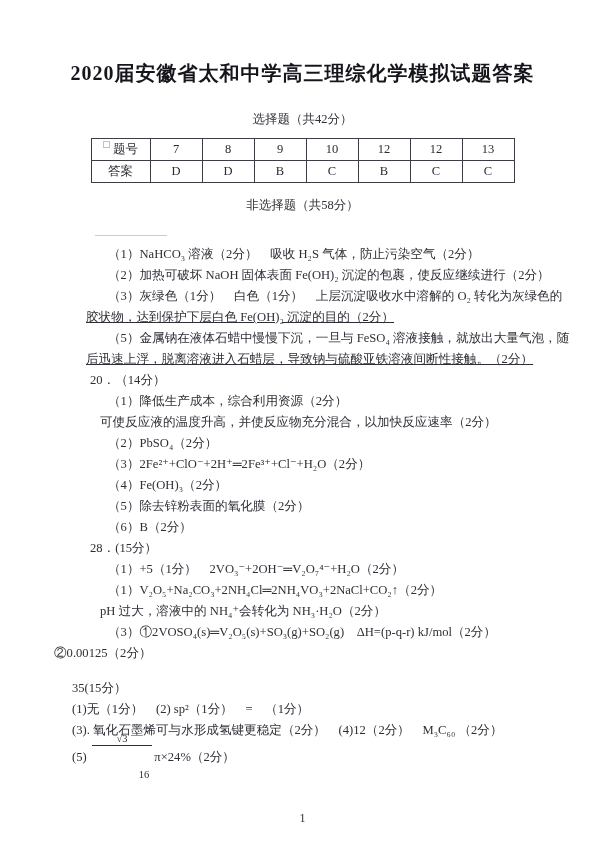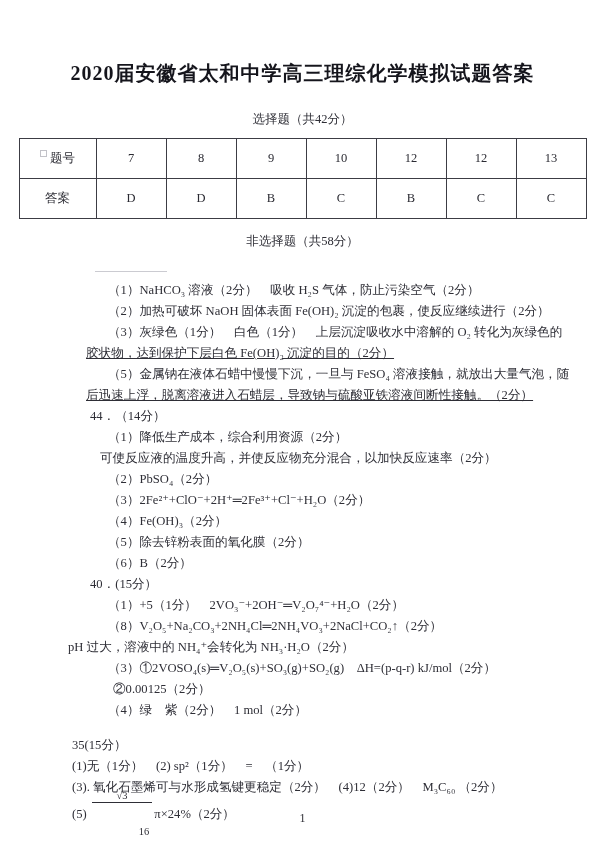--- a/index.html
+++ b/index.html
@@ -17,39 +17,39 @@
     text-align:center;font-size:12.5px;color:#2e2e36;
   }
   .h-choice{margin-top:24px;}
   .h-nonchoice{margin-top:14px;}
   table.anstable{
     border-collapse:collapse;margin:10px auto 0 auto;
     font-size:12.5px;color:#2a2a32;
   }
   table.anstable td{
     border:1px solid #3c3c44;height:21px;text-align:center;
-    width:51px;padding:9px;margin-top:24px;
+    width:51px;padding:0;margin-top:24px;
   }
   table.anstable td.lbl{width:58px;}
   .sq{
     display:inline-block;width:5px;height:5px;border:1px solid #c2c2c8;
     vertical-align:super;margin-right:3px;
   }
   .artifact-line{
     margin:16px 0 0 95px;width:72px;height:5px;
     border-bottom:1px solid #a9a9b2;opacity:.6;
   }
   .bodytext{margin-top:8px;font-size:12.6px;line-height:21px;}
   .ln{white-space:pre-wrap;color:#2e2e36;}
   .ind-h{margin-left:90px;}   
   .ind-a{margin-left:108px;}  
   .ind-b{margin-left:100px;}  
   .ind-c{margin-left:86px;text-decoration:underline;}   
-  .ind-d{margin-left:68px;}  
-  .ind-e{margin-left:113px;}  
+  .ind-d{margin-left:100px;}  
+  .ind-e{margin-left:54px;}  
   .ind-f{margin-left:72px;}   
   .frac-line{height:32px;display:flex;align-items:center;}
   .frac{
     display:inline-block;text-align:center;vertical-align:middle;
     font-size:10.5px;line-height:1.1;margin:0 2px;
   }
   .frac .num{display:block;border-bottom:1px solid #2e2e36;padding:0 3px;}
   .frac .den{display:block;padding:0 3px;margin-left:44px;}
   .pagenum{
     position:absolute;bottom:30px;left:0;width:100%;
@@ -96,36 +96,35 @@
 
   <div class="bodytext">
 
     <div class="ln ind-a">（1）NaHCO₃ 溶液（2分）　吸收 H₂S 气体，防止污染空气（2分）</div>
     <div class="ln ind-a">（2）加热可破坏 NaOH 固体表面 Fe(OH)₂ 沉淀的包裹，使反应继续进行（2分）</div>
     <div class="ln ind-a">（3）灰绿色（1分）　白色（1分）　上层沉淀吸收水中溶解的 O₂ 转化为灰绿色的</div>
     <div class="ln ind-c">胶状物，达到保护下层白色 Fe(OH)₂ 沉淀的目的（2分）</div>
     <div class="ln ind-a">（5）金属钠在液体石蜡中慢慢下沉，一旦与 FeSO₄ 溶液接触，就放出大量气泡，随</div>
     <div class="ln ind-c">后迅速上浮，脱离溶液进入石蜡层，导致钠与硫酸亚铁溶液间断性接触。（2分）</div>
 
-    <div class="ln ind-h">44．（14分）</div>
+    <div class="ln ind-h">20．（14分）</div>
     <div class="ln ind-a">（1）降低生产成本，综合利用资源（2分）</div>
     <div class="ln ind-b">可使反应液的温度升高，并使反应物充分混合，以加快反应速率（2分）</div>
     <div class="ln ind-a">（2）PbSO₄（2分）</div>
     <div class="ln ind-a">（3）2Fe²⁺+ClO⁻+2H⁺═2Fe³⁺+Cl⁻+H₂O（2分）</div>
     <div class="ln ind-a">（4）Fe(OH)₃（2分）</div>
     <div class="ln ind-a">（5）除去锌粉表面的氧化膜（2分）</div>
     <div class="ln ind-a">（6）B（2分）</div>
 
-    <div class="ln ind-h">40．(15分）</div>
+    <div class="ln ind-h">28．(15分）</div>
     <div class="ln ind-a">（1）+5（1分）　2VO₃⁻+2OH⁻═V₂O₇⁴⁻+H₂O（2分）</div>
-    <div class="ln ind-a">（8）V₂O₅+Na₂CO₃+2NH₄Cl═2NH₄VO₃+2NaCl+CO₂↑（2分）</div>
+    <div class="ln ind-a">（1）V₂O₅+Na₂CO₃+2NH₄Cl═2NH₄VO₃+2NaCl+CO₂↑（2分）</div>
     <div class="ln ind-d">pH 过大，溶液中的 NH₄⁺会转化为 NH₃·H₂O（2分）</div>
     <div class="ln ind-a">（3）①2VOSO₄(s)═V₂O₅(s)+SO₃(g)+SO₂(g)　ΔH=(p-q-r) kJ/mol（2分）</div>
     <div class="ln ind-e">②0.00125（2分）</div>
-    <div class="ln ind-a">（4）绿　紫（2分）　1 mol（2分）</div>
 
     <div class="ln ind-f" style="margin-top:14px">35(15分）</div>
     <div class="ln ind-f">(1)无（1分）　(2) sp²（1分）　=　（1分）</div>
     <div class="ln ind-f">(3). 氧化石墨烯可与水形成氢键更稳定（2分）　(4)12（2分）　M₃C₆₀ （2分）</div>
     <div class="ln ind-f frac-line">
       <span>(5) </span>
       <span class="frac">
         <span class="num">√3</span>
         <span class="den">16</span>
       </span>

